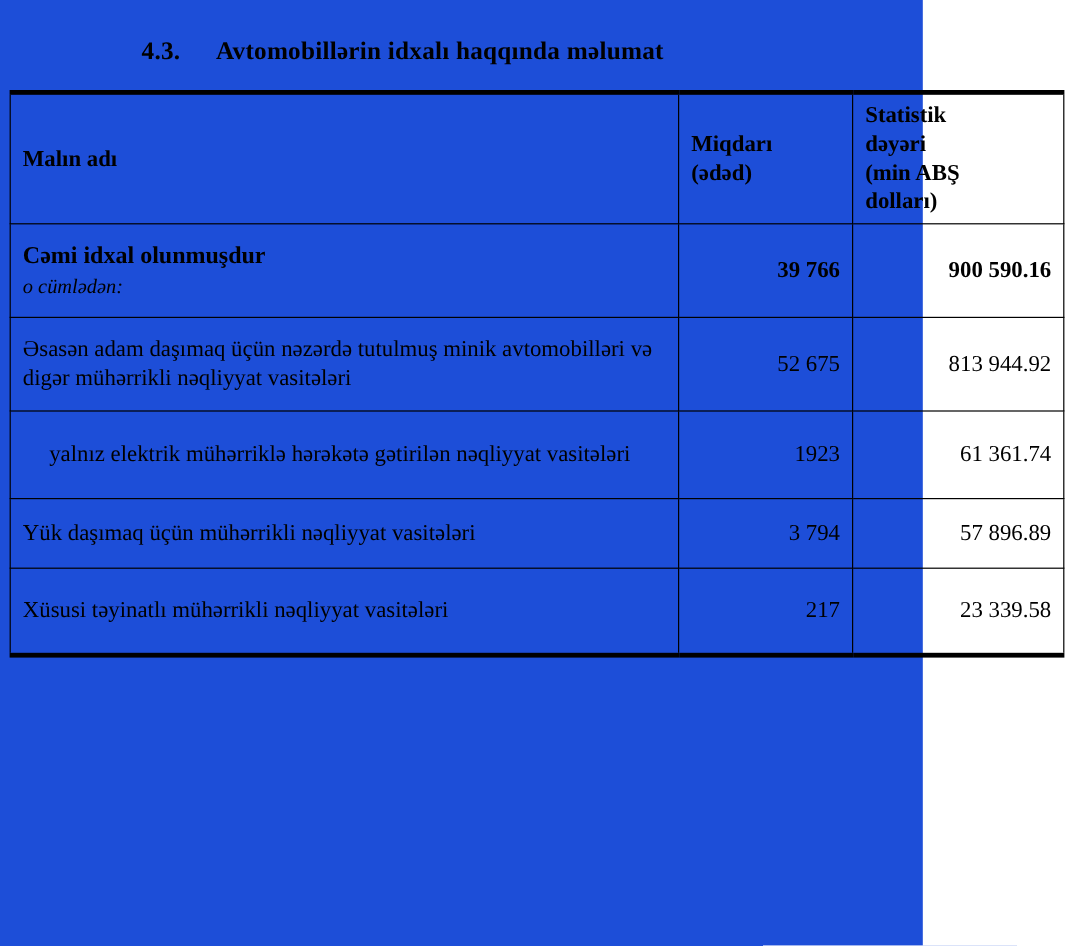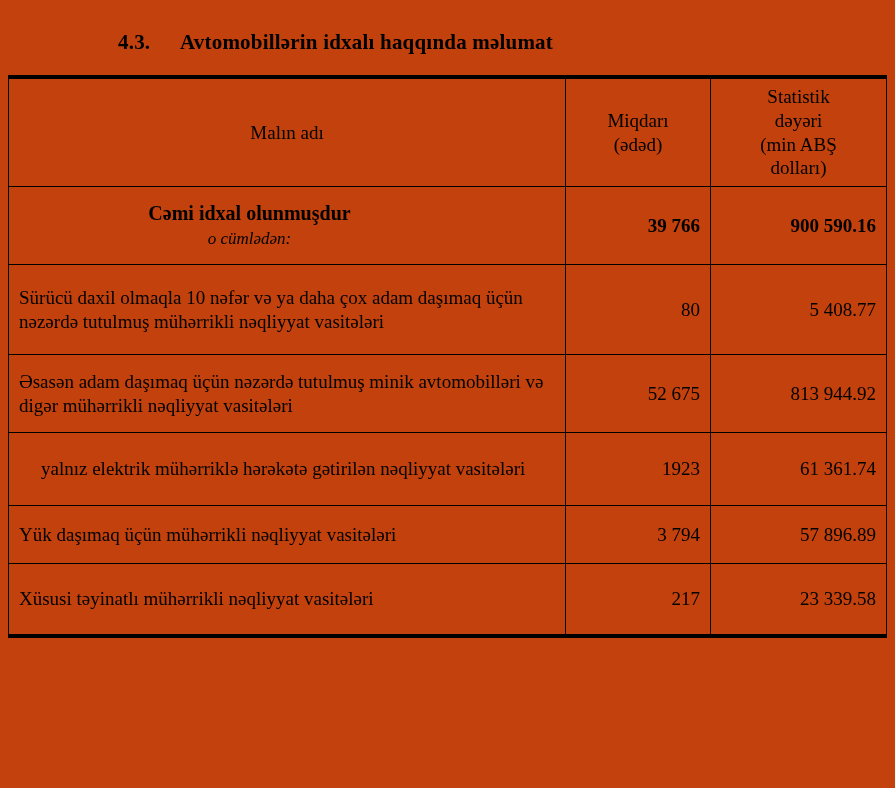--- a/index.html
+++ b/index.html
@@ -3,23 +3,23 @@
 <meta charset="utf-8">
 <style>
   html, body {
     margin: 0;
     padding: 0;
     background: #ffffff;
     color: #000000;
     font-family: "Liberation Serif", serif;
   }
   .doc {
-    width: 895px;
+    width: 769px;
     min-height: 788px;
-    background: #c2410c;
+    background: #1d4ed8;
     box-sizing: border-box;
   }
   .title-row {
     padding: 30px 0 20px 118px;
     font-weight: bold;
     font-size: 21px;
     letter-spacing: 0.2px;
   }
   .section-num {
     display: inline-block;
@@ -37,22 +37,22 @@
     font-size: 19px;
     line-height: 1.25;
     padding: 6px 10px;
     box-sizing: border-box;
   }
   
   table.import-table tr.header-row th { border-top: 4px solid #000; }
   table.import-table tr.last-row td { border-bottom: 4px solid #000; }
 
   th.h-cell {
-    text-align: center;
-    font-weight: normal;
+    text-align: left;
+    font-weight: bold;
     white-space: pre-line;
   }
   tr.header-row { height: 108px; }
 
   .col-name  { width: 557px; }
   .col-qty   { width: 145px; }
   .col-val   { width: 176px; }
 
   td.cell-name {
     text-align: left;
@@ -67,21 +67,21 @@
     padding-right: 15px;
   }
   td.cell-val {
     text-align: right;
     padding-right: 26px;
   }
 
   tr.row-total { height: 78px; }
   tr.row-total td { font-weight: bold; }
   .total-wrap {
-    text-align: center;
+    text-align: left;
     padding-right: 75px;
   }
   .total-name {
     font-weight: bold;
     font-size: 20px;
   }
   .total-sub {
     font-weight: normal;
     font-style: italic;
     font-size: 17px;
@@ -127,25 +127,20 @@
       <td class="cell-name">
         <div class="total-wrap">
           <div class="total-name">Cəmi idxal olunmuşdur</div>
           <div class="total-sub">o cümlədən:</div>
         </div>
       </td>
       <td class="cell-qty">39 766</td>
       <td class="cell-val">900 590.16</td>
     </tr>
 
-    <tr class="r-surucu">
-      <td class="cell-name">Sürücü daxil olmaqla 10 nəfər və ya daha çox adam daşımaq üçün nəzərdə tutulmuş mühərrikli nəqliyyat vasitələri</td>
-      <td class="cell-qty">80</td>
-      <td class="cell-val">5 408.77</td>
-    </tr>
 
     <tr class="r-esasen">
       <td class="cell-name">Əsasən adam daşımaq üçün nəzərdə tutulmuş minik avtomobilləri və digər mühərrikli nəqliyyat vasitələri</td>
       <td class="cell-qty">52 675</td>
       <td class="cell-val">813 944.92</td>
     </tr>
 
 
 
     <tr class="r-yalniz row-indent">

